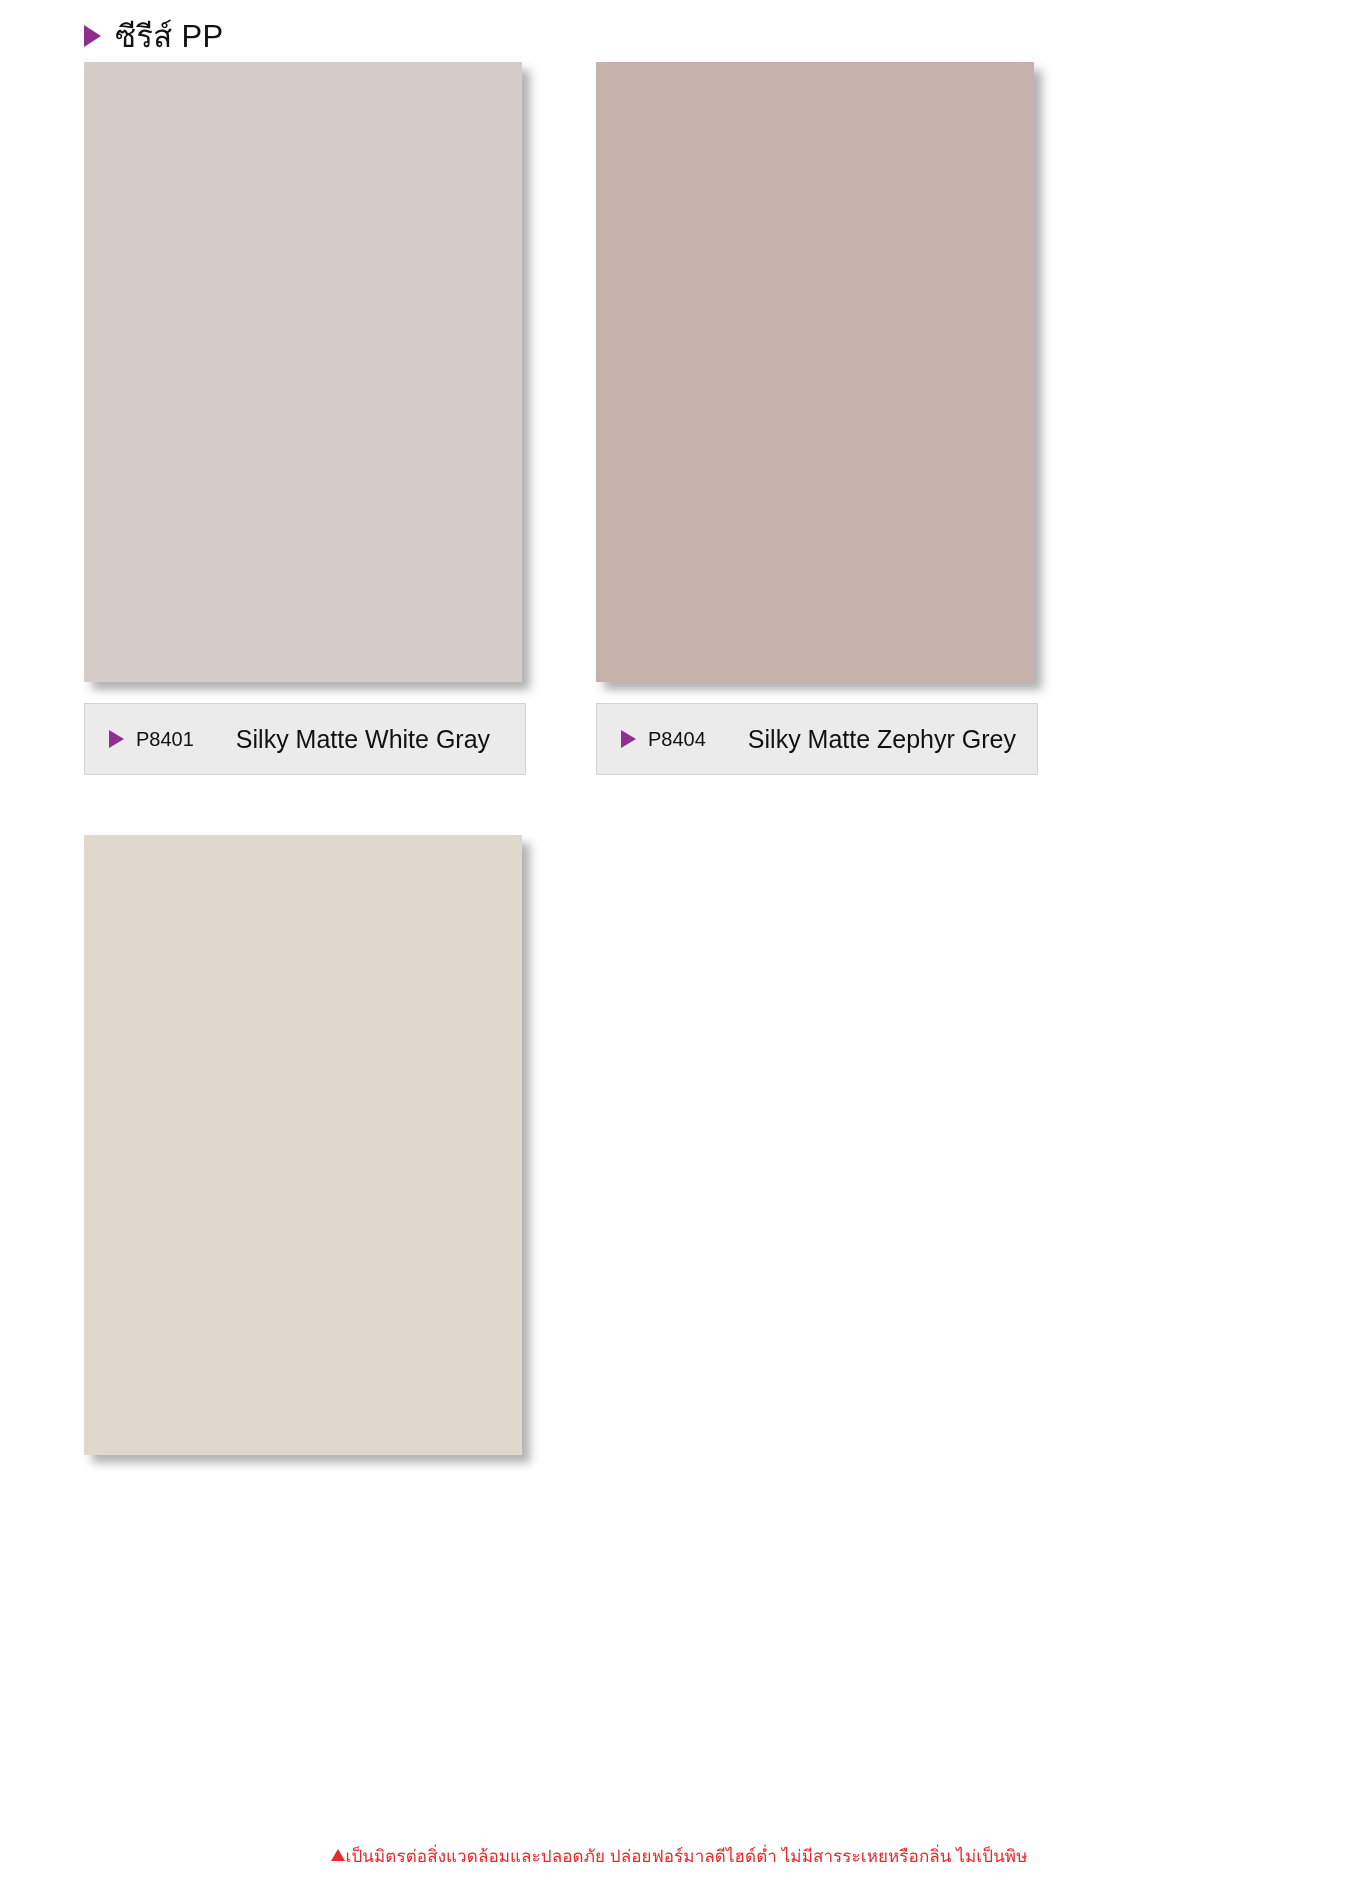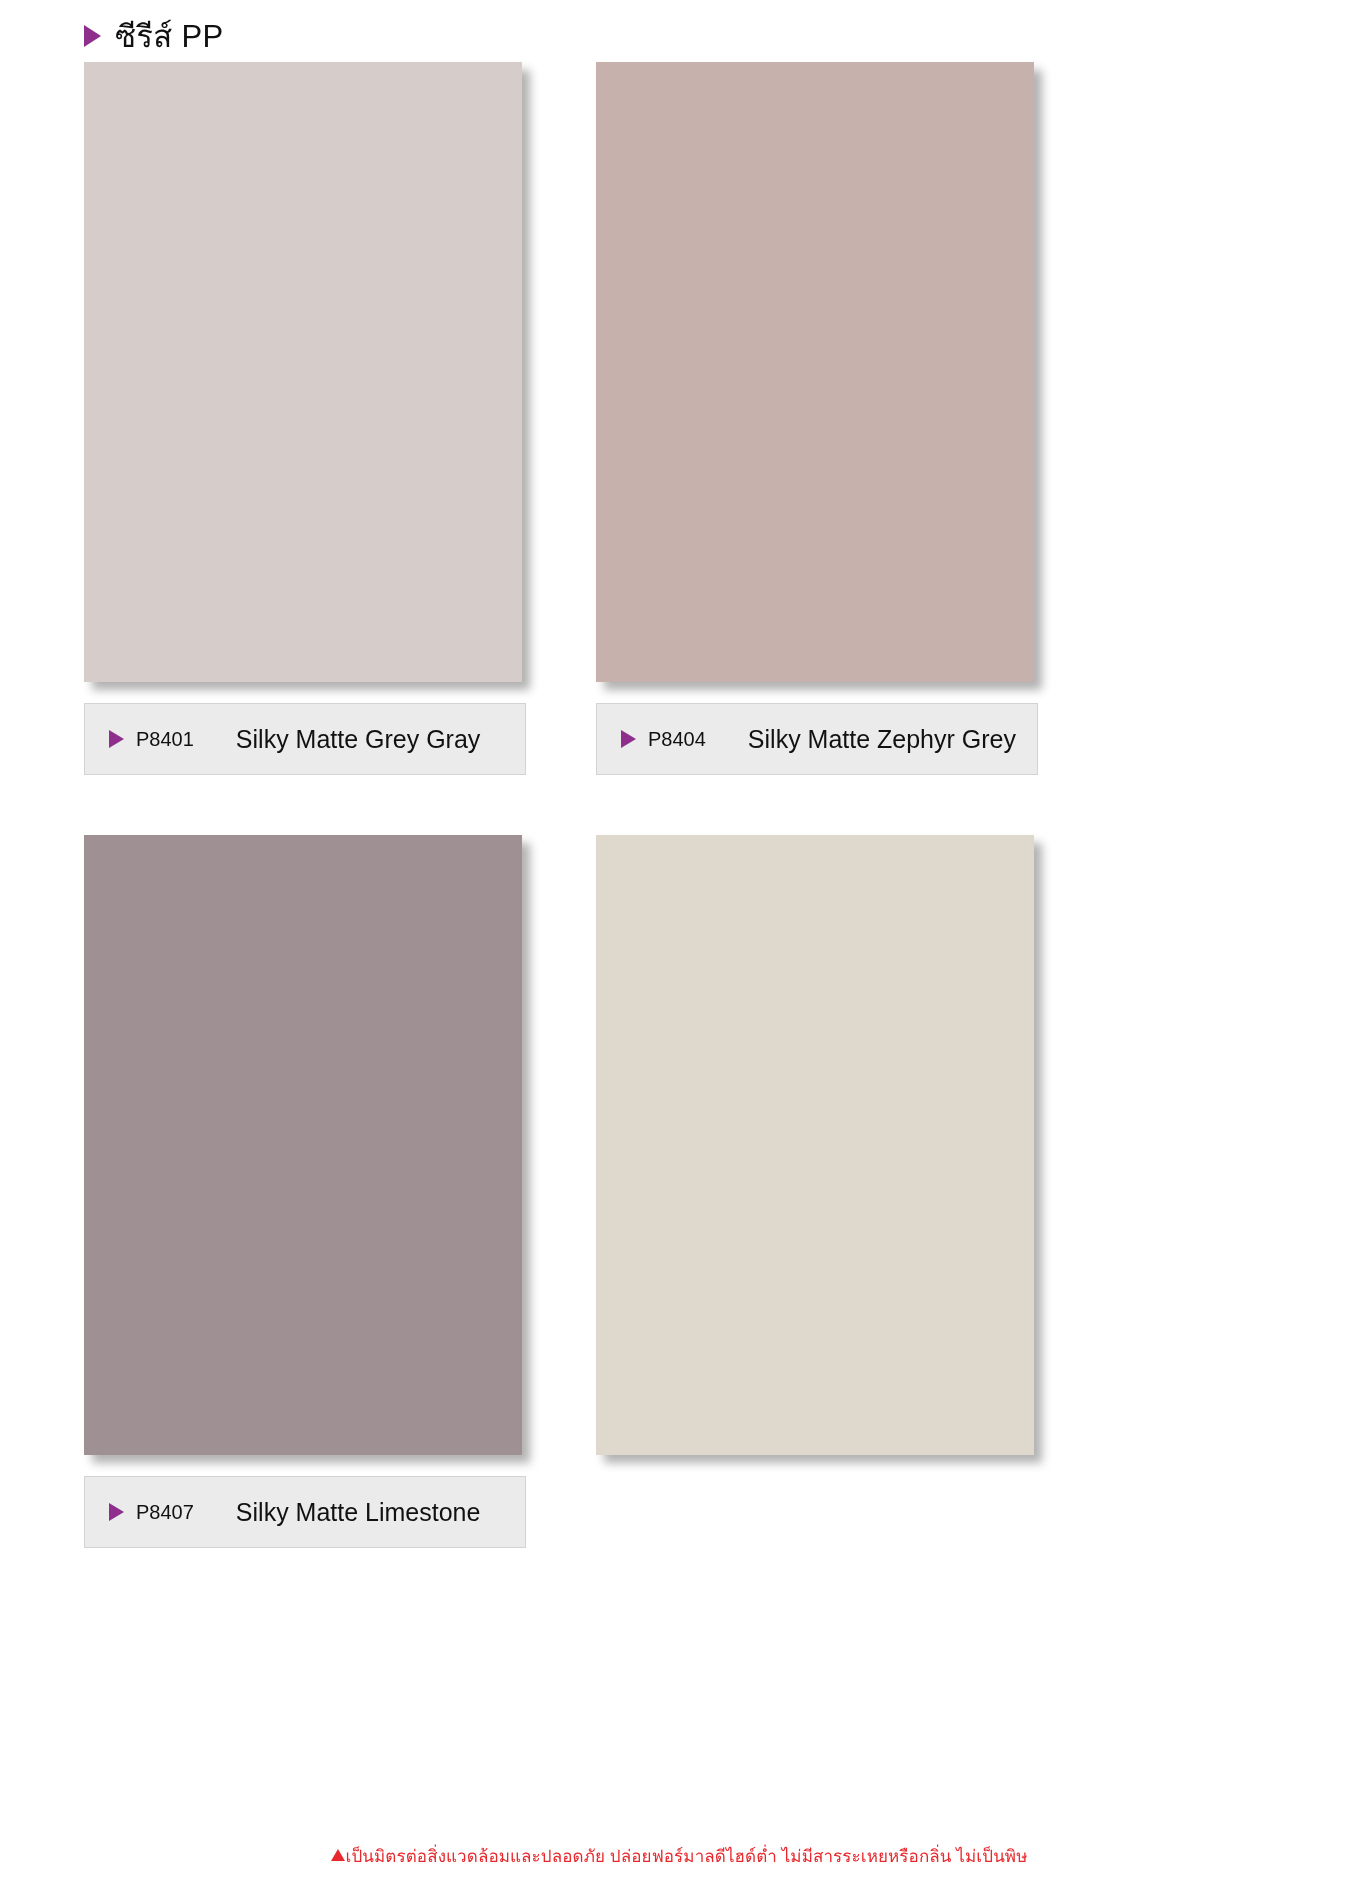--- a/index.html
+++ b/index.html
@@ -133,51 +133,40 @@
     <div class="grid-row row1">
 
       <div class="card">
         <div class="swatch-wrap">
           <div class="swatch-shadow"></div>
           <div class="swatch" style="background: rgb(214, 205, 202);"></div>
         </div>
         <div class="label-band">
           <span class="lb-tri"></span>
           <span class="lb-code">P8401</span>
-          <span class="lb-name">Silky Matte Grey Gray</span>
+          <span class="lb-name">Silky Matte White Gray</span>
         </div>
       </div>
 
       <div class="card">
         <div class="swatch-wrap">
           <div class="swatch-shadow"></div>
           <div class="swatch" style="background: rgb(198, 177, 172);"></div>
         </div>
         <div class="label-band">
           <span class="lb-tri"></span>
           <span class="lb-code">P8404</span>
           <span class="lb-name">Silky Matte Zephyr Grey</span>
         </div>
       </div>
 
     </div>
 
     <div class="grid-row row2">
 
-      <div class="card">
-        <div class="swatch-wrap">
-          <div class="swatch-shadow"></div>
-          <div class="swatch" style="background: rgb(159, 144, 147);"></div>
-        </div>
-        <div class="label-band">
-          <span class="lb-tri"></span>
-          <span class="lb-code">P8407</span>
-          <span class="lb-name">Silky Matte Limestone</span>
-        </div>
-      </div>
 
       <div class="card">
         <div class="swatch-wrap">
           <div class="swatch-shadow"></div>
           <div class="swatch" style="background: rgb(223, 216, 205);"></div>
         </div>
       </div>
 
     </div>
   </div>

